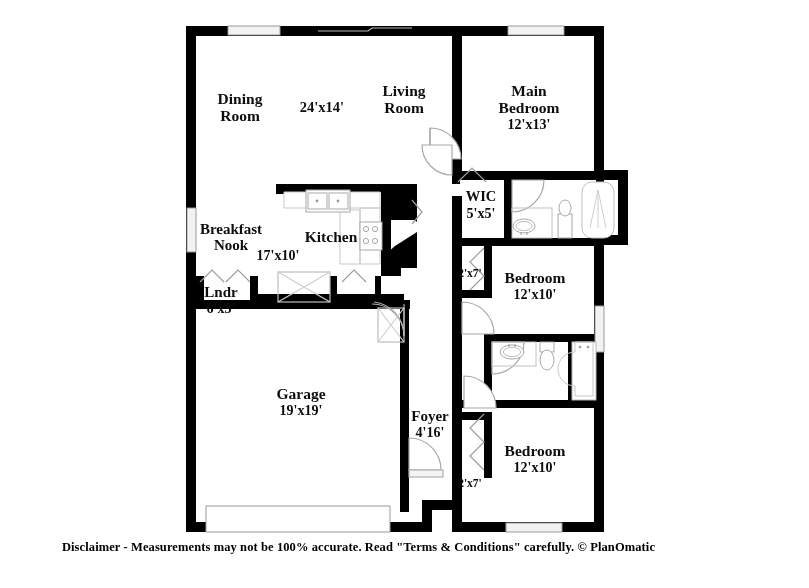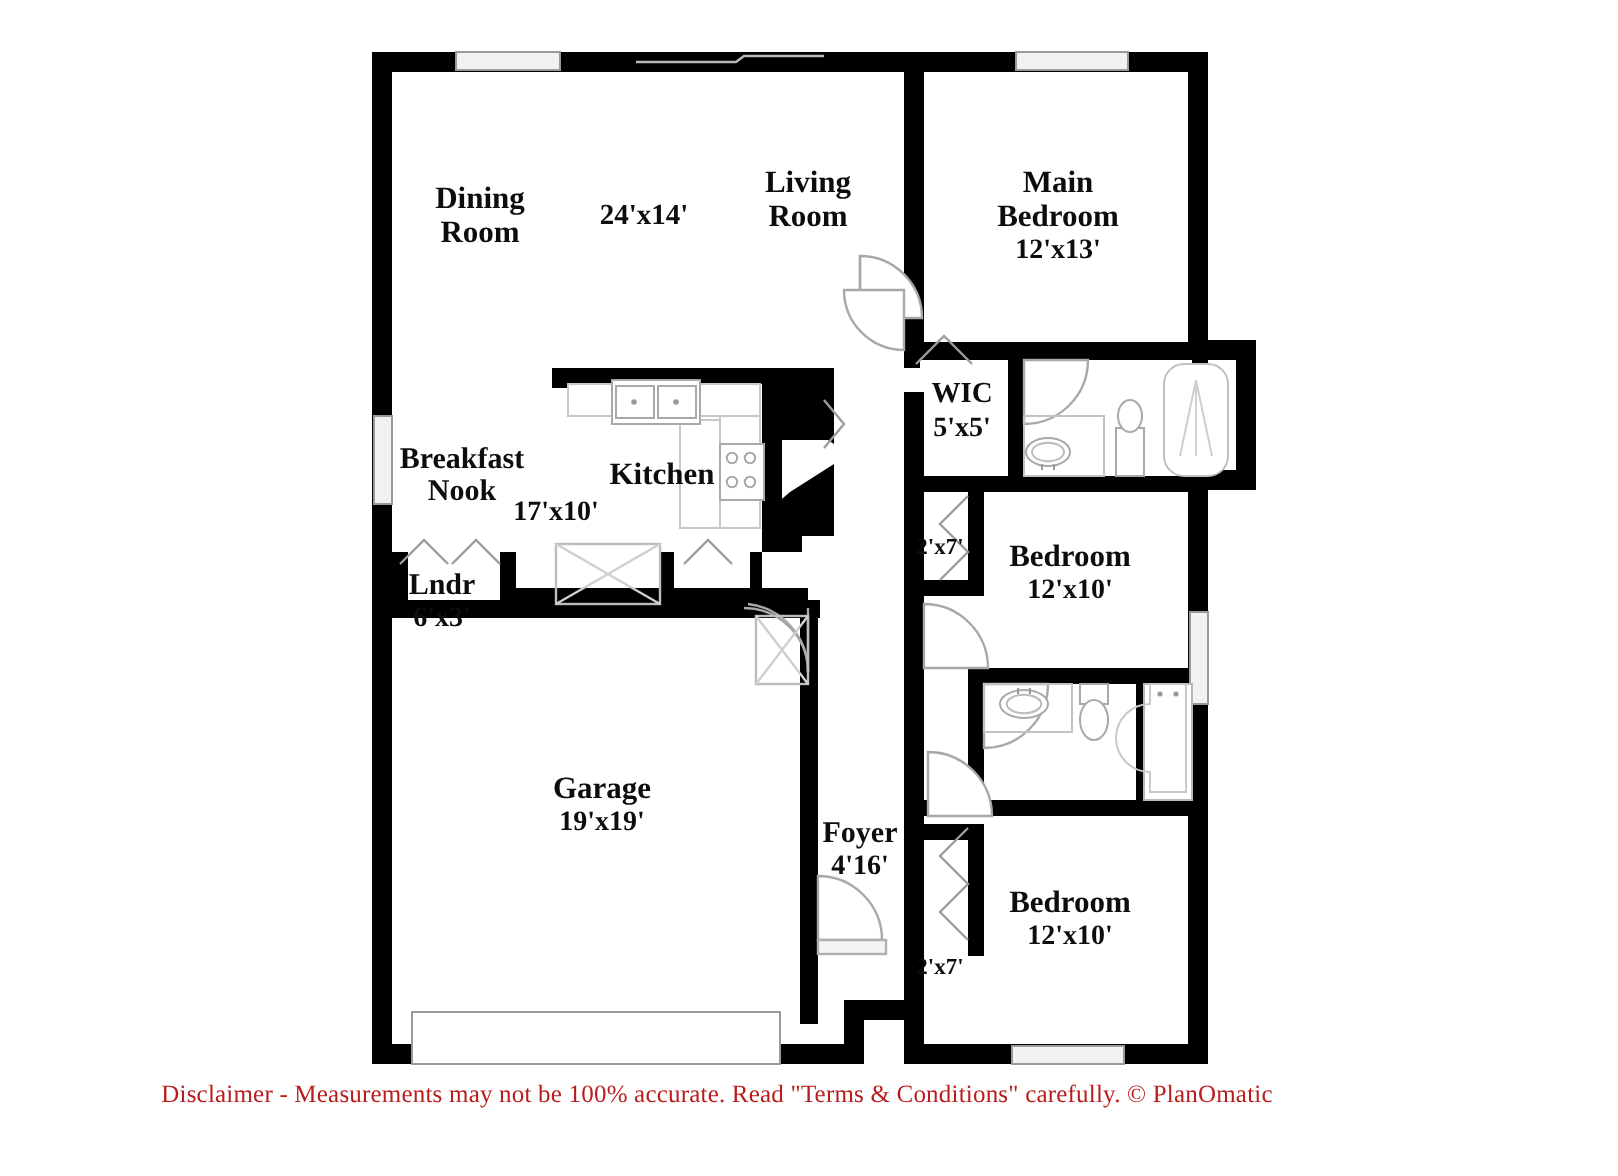--- a/index.html
+++ b/index.html
@@ -9,23 +9,24 @@
     font-family:"Liberation Serif","DejaVu Serif",serif;
     color:#111111;
   }
   #plan-wrap{position:relative;width:809px;height:588px;}
   #floorplan-svg{display:block;position:absolute;left:0;top:0;}
   .disclaimer{
     position:absolute;left:0;top:540px;width:717px;
     text-align:center;
     font-family:"Liberation Serif","DejaVu Serif",serif;
     font-size:12.5px;
-    color:#b91c1c;
+    color:#000000;
     letter-spacing:0.1px;
     white-space:nowrap;
+    font-weight:bold;
   }
   
 </style>
 </head>
 <body>
 
 <div id="plan-wrap">
 
   <svg id="floorplan-svg" width="809" height="588" viewBox="0 0 809 588" xmlns="http://www.w3.org/2000/svg">
 

